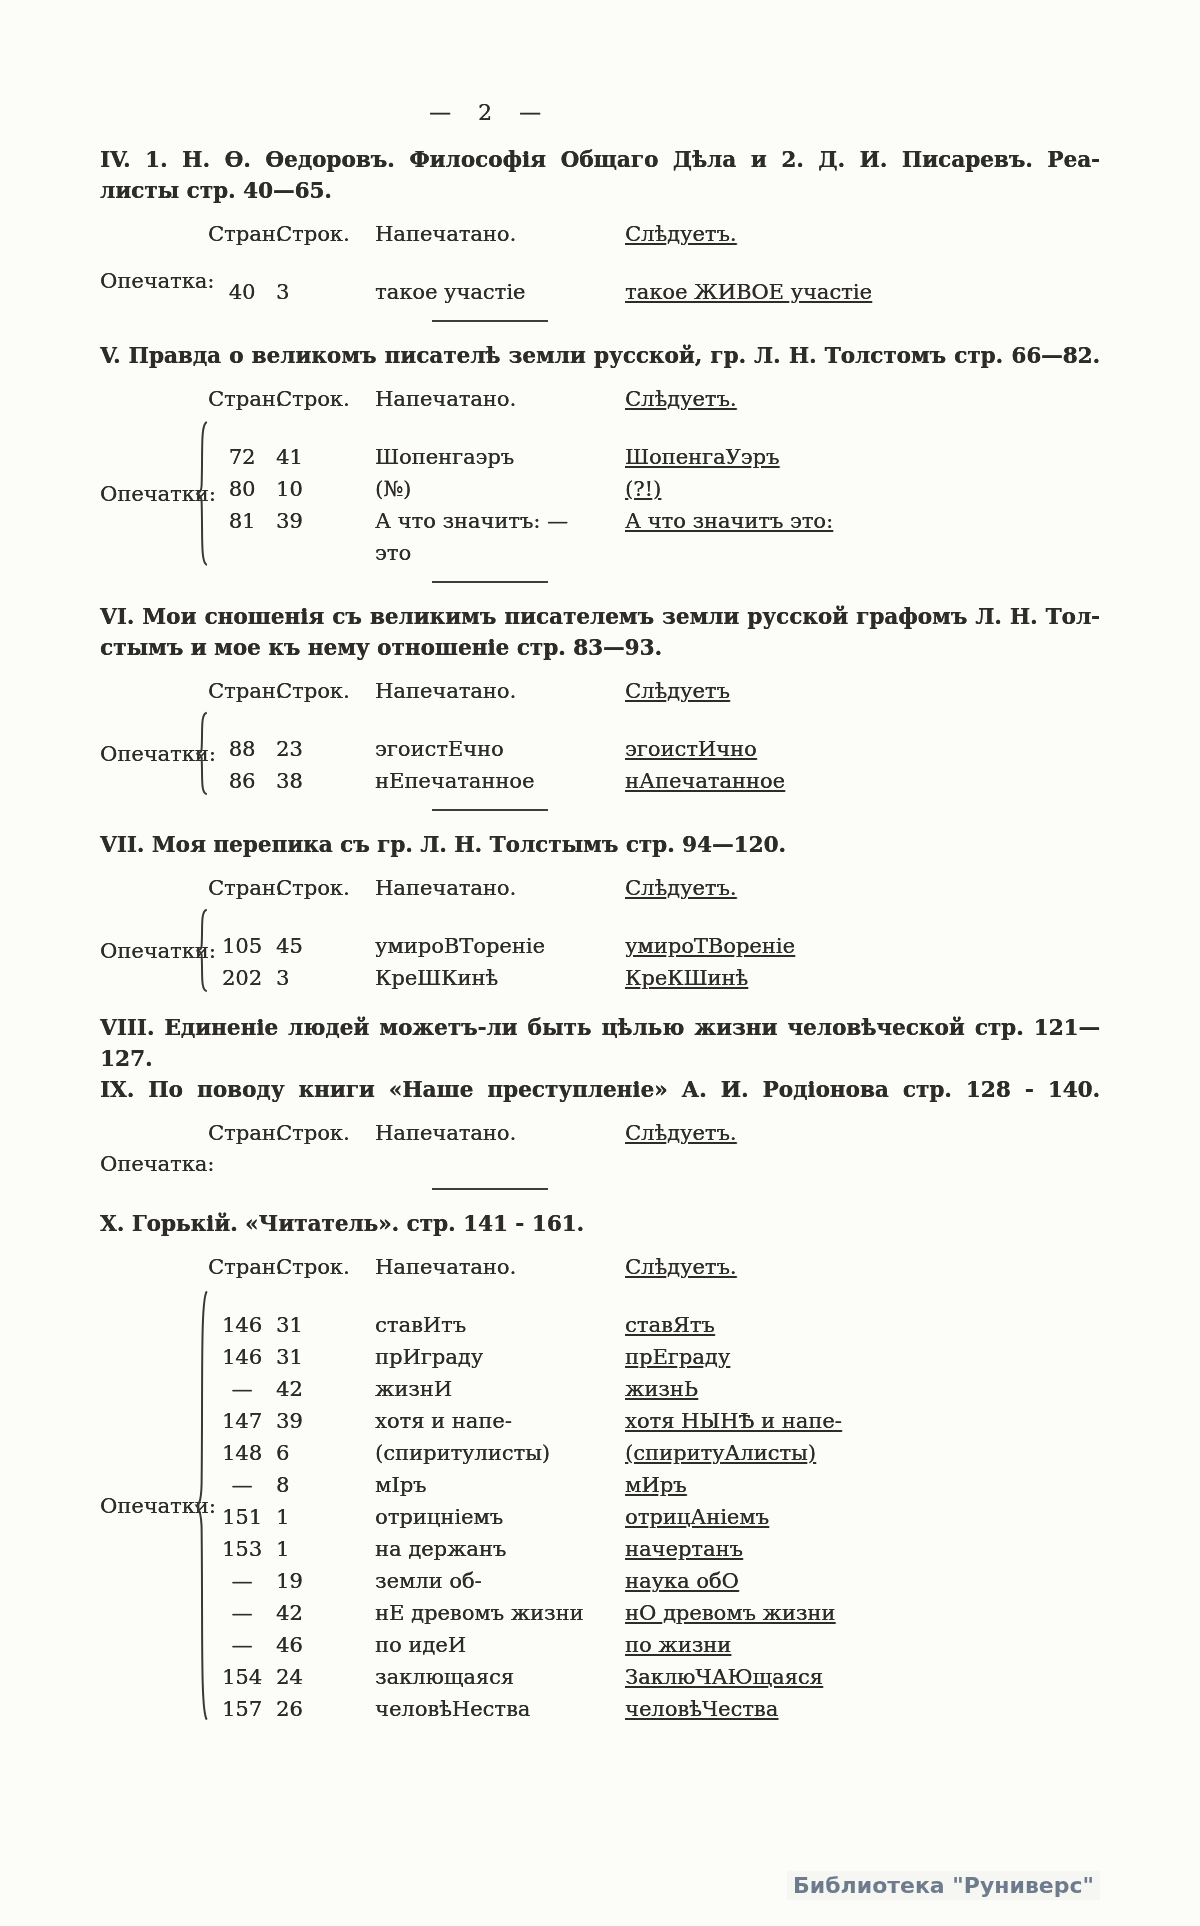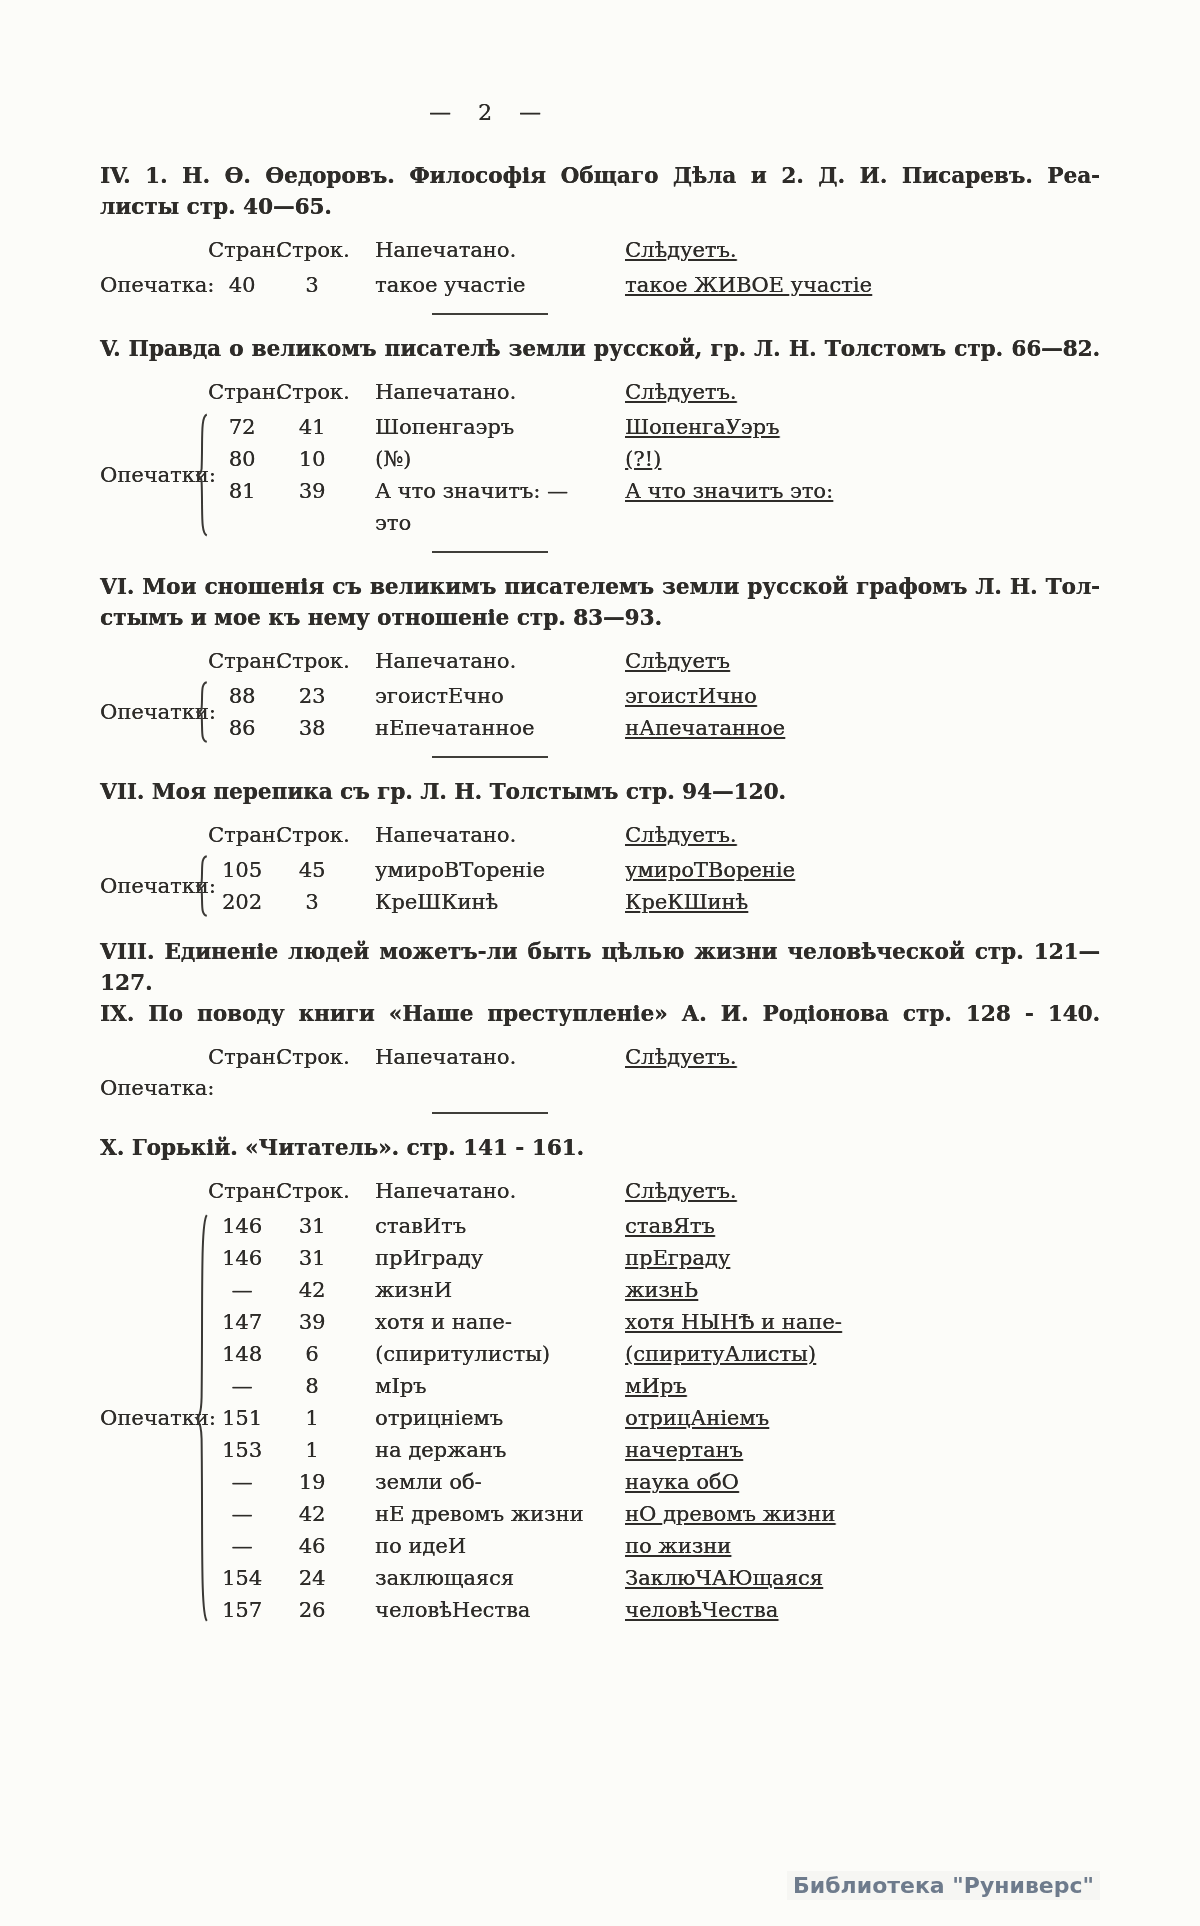--- a/index.html
+++ b/index.html
@@ -23,37 +23,37 @@
     line-height:26px;
   }
 
   .title {
     margin:18px 0 12px 0;
     padding-left:100px;
     font-weight:bold;
     font-size:21.5px;
     line-height:31px;
   }
-  .title.first { margin-top:34px; }
+  .title.first { margin-top:18px; }
   .t-line.justify { width:1000px; text-align:justify; text-align-last:justify; }
   .t-line.center  { width:800px;  }
 
   .etable { }
   .t-row, .rows .row { display:flex; line-height:32px; }
   .t-row { padding-left:100px; }
   .t-row.hdr { margin-bottom:3px; }
   .t-body { display:flex; padding-left:100px; }
   .c-label { width:96px; }
   .t-body .c-label { align-self:center; white-space:nowrap; }
   .c-brace { width:12px; position:relative; }
   .t-body .c-brace { align-self:stretch; }
   .c-brace svg { position:absolute; top:1px; left:-2px; height:calc(100% - 2px); width:16px; }
-  .rows { flex:1; }
+  .rows { flex:1;margin-top:23px; }
   .c-page   { width:68px; text-align:center; }
-  .c-line   { width:72px; text-align:center; }
+  .c-line   { width:72px; }
   .c-printed{ width:250px; padding-left:27px; }
   .c-correct{ flex:1; padding-left:27px;text-decoration:underline; }
 
   
   .page-inner { text-shadow:0.3px 0 0 currentColor; }
 
   .divider {
     width:116px;
     border-top:2.5px solid #403e3a;
     margin:12px 0 4px 432px;

